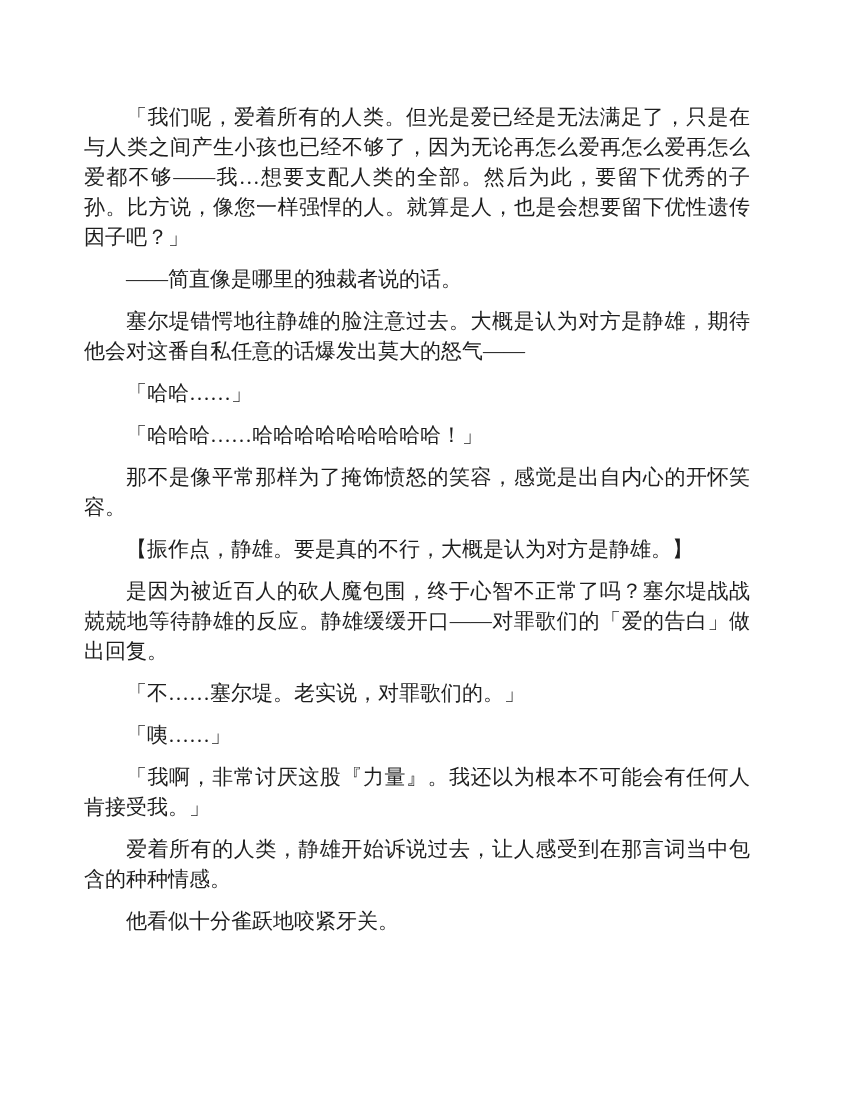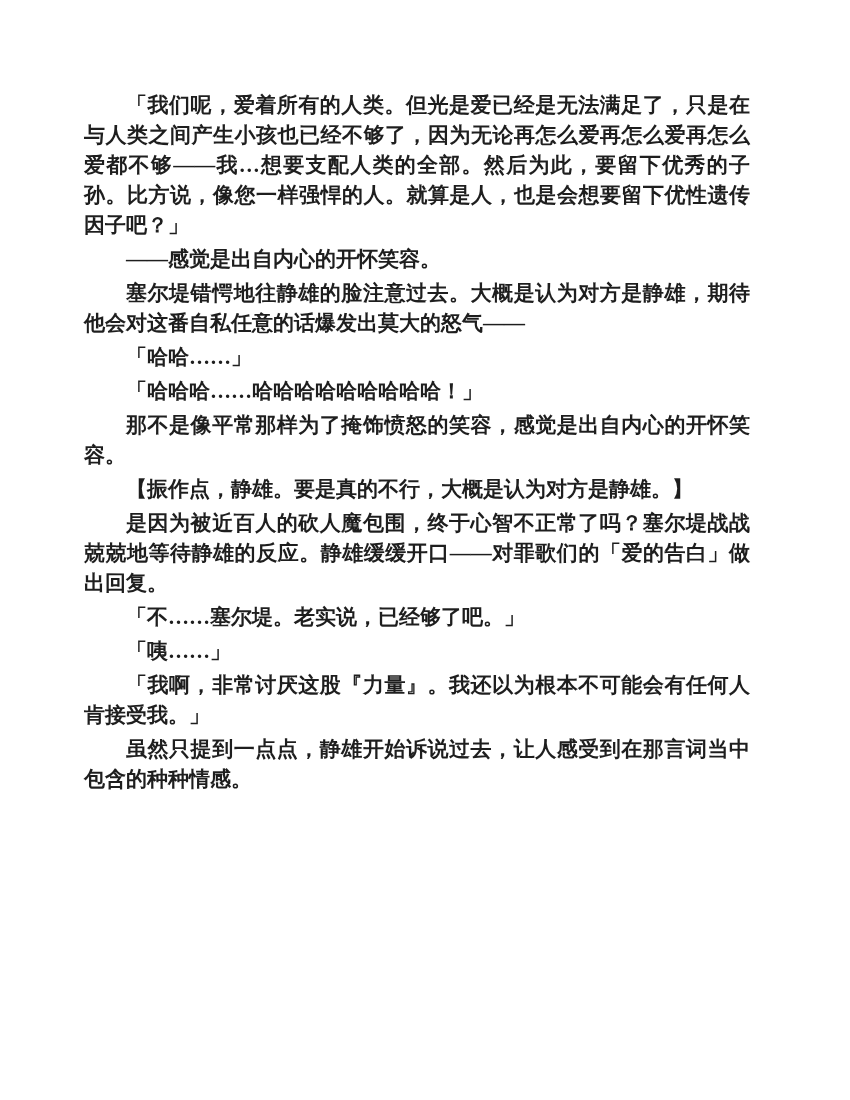--- a/index.html
+++ b/index.html
@@ -16,40 +16,41 @@
     font-family: "Liberation Serif", "DejaVu Serif", serif;
   }
   .content {
     position: absolute;
     left: 84px;
     top: 90px;
     width: 666px;
     color: #1e1e1e;
   }
   .content p {
-    margin: 0 0 4px 0;
+    margin: 12px 0 4px 0;
     font-size: 21px;
     line-height: 30px;
     text-indent: 2em;
     text-align: justify;
     word-break: break-all;
-    font-weight: 700;
+    font-weight: 400;
   }
 </style>
 </head>
 <body>
 
 <div class="page">
   <div class="content">
     <p>「我们呢，爱着所有的人类。但光是爱已经是无法满足了，只是在与人类之间产生小孩也已经不够了，因为无论再怎么爱再怎么爱再怎么爱都不够——我…想要支配人类的全部。然后为此，要留下优秀的子孙。比方说，像您一样强悍的人。就算是人，也是会想要留下优性遗传因子吧？」</p>
-    <p>——感觉是出自内心的开怀笑容。</p>
+    <p>——简直像是哪里的独裁者说的话。</p>
     <p>塞尔堤错愕地往静雄的脸注意过去。大概是认为对方是静雄，期待他会对这番自私任意的话爆发出莫大的怒气——</p>
     <p>「哈哈……」</p>
     <p>「哈哈哈……哈哈哈哈哈哈哈哈哈！」</p>
     <p>那不是像平常那样为了掩饰愤怒的笑容，感觉是出自内心的开怀笑容。</p>
     <p>【振作点，静雄。要是真的不行，大概是认为对方是静雄。】</p>
     <p>是因为被近百人的砍人魔包围，终于心智不正常了吗？塞尔堤战战兢兢地等待静雄的反应。静雄缓缓开口——对罪歌们的「爱的告白」做出回复。</p>
-    <p>「不……塞尔堤。老实说，已经够了吧。」</p>
+    <p>「不……塞尔堤。老实说，对罪歌们的。」</p>
     <p>「咦……」</p>
     <p>「我啊，非常讨厌这股『力量』。我还以为根本不可能会有任何人肯接受我。」</p>
-    <p>虽然只提到一点点，静雄开始诉说过去，让人感受到在那言词当中包含的种种情感。</p>
+    <p>爱着所有的人类，静雄开始诉说过去，让人感受到在那言词当中包含的种种情感。</p>
+    <p>他看似十分雀跃地咬紧牙关。</p>
   </div>
 </div>
 
 </body></html>

